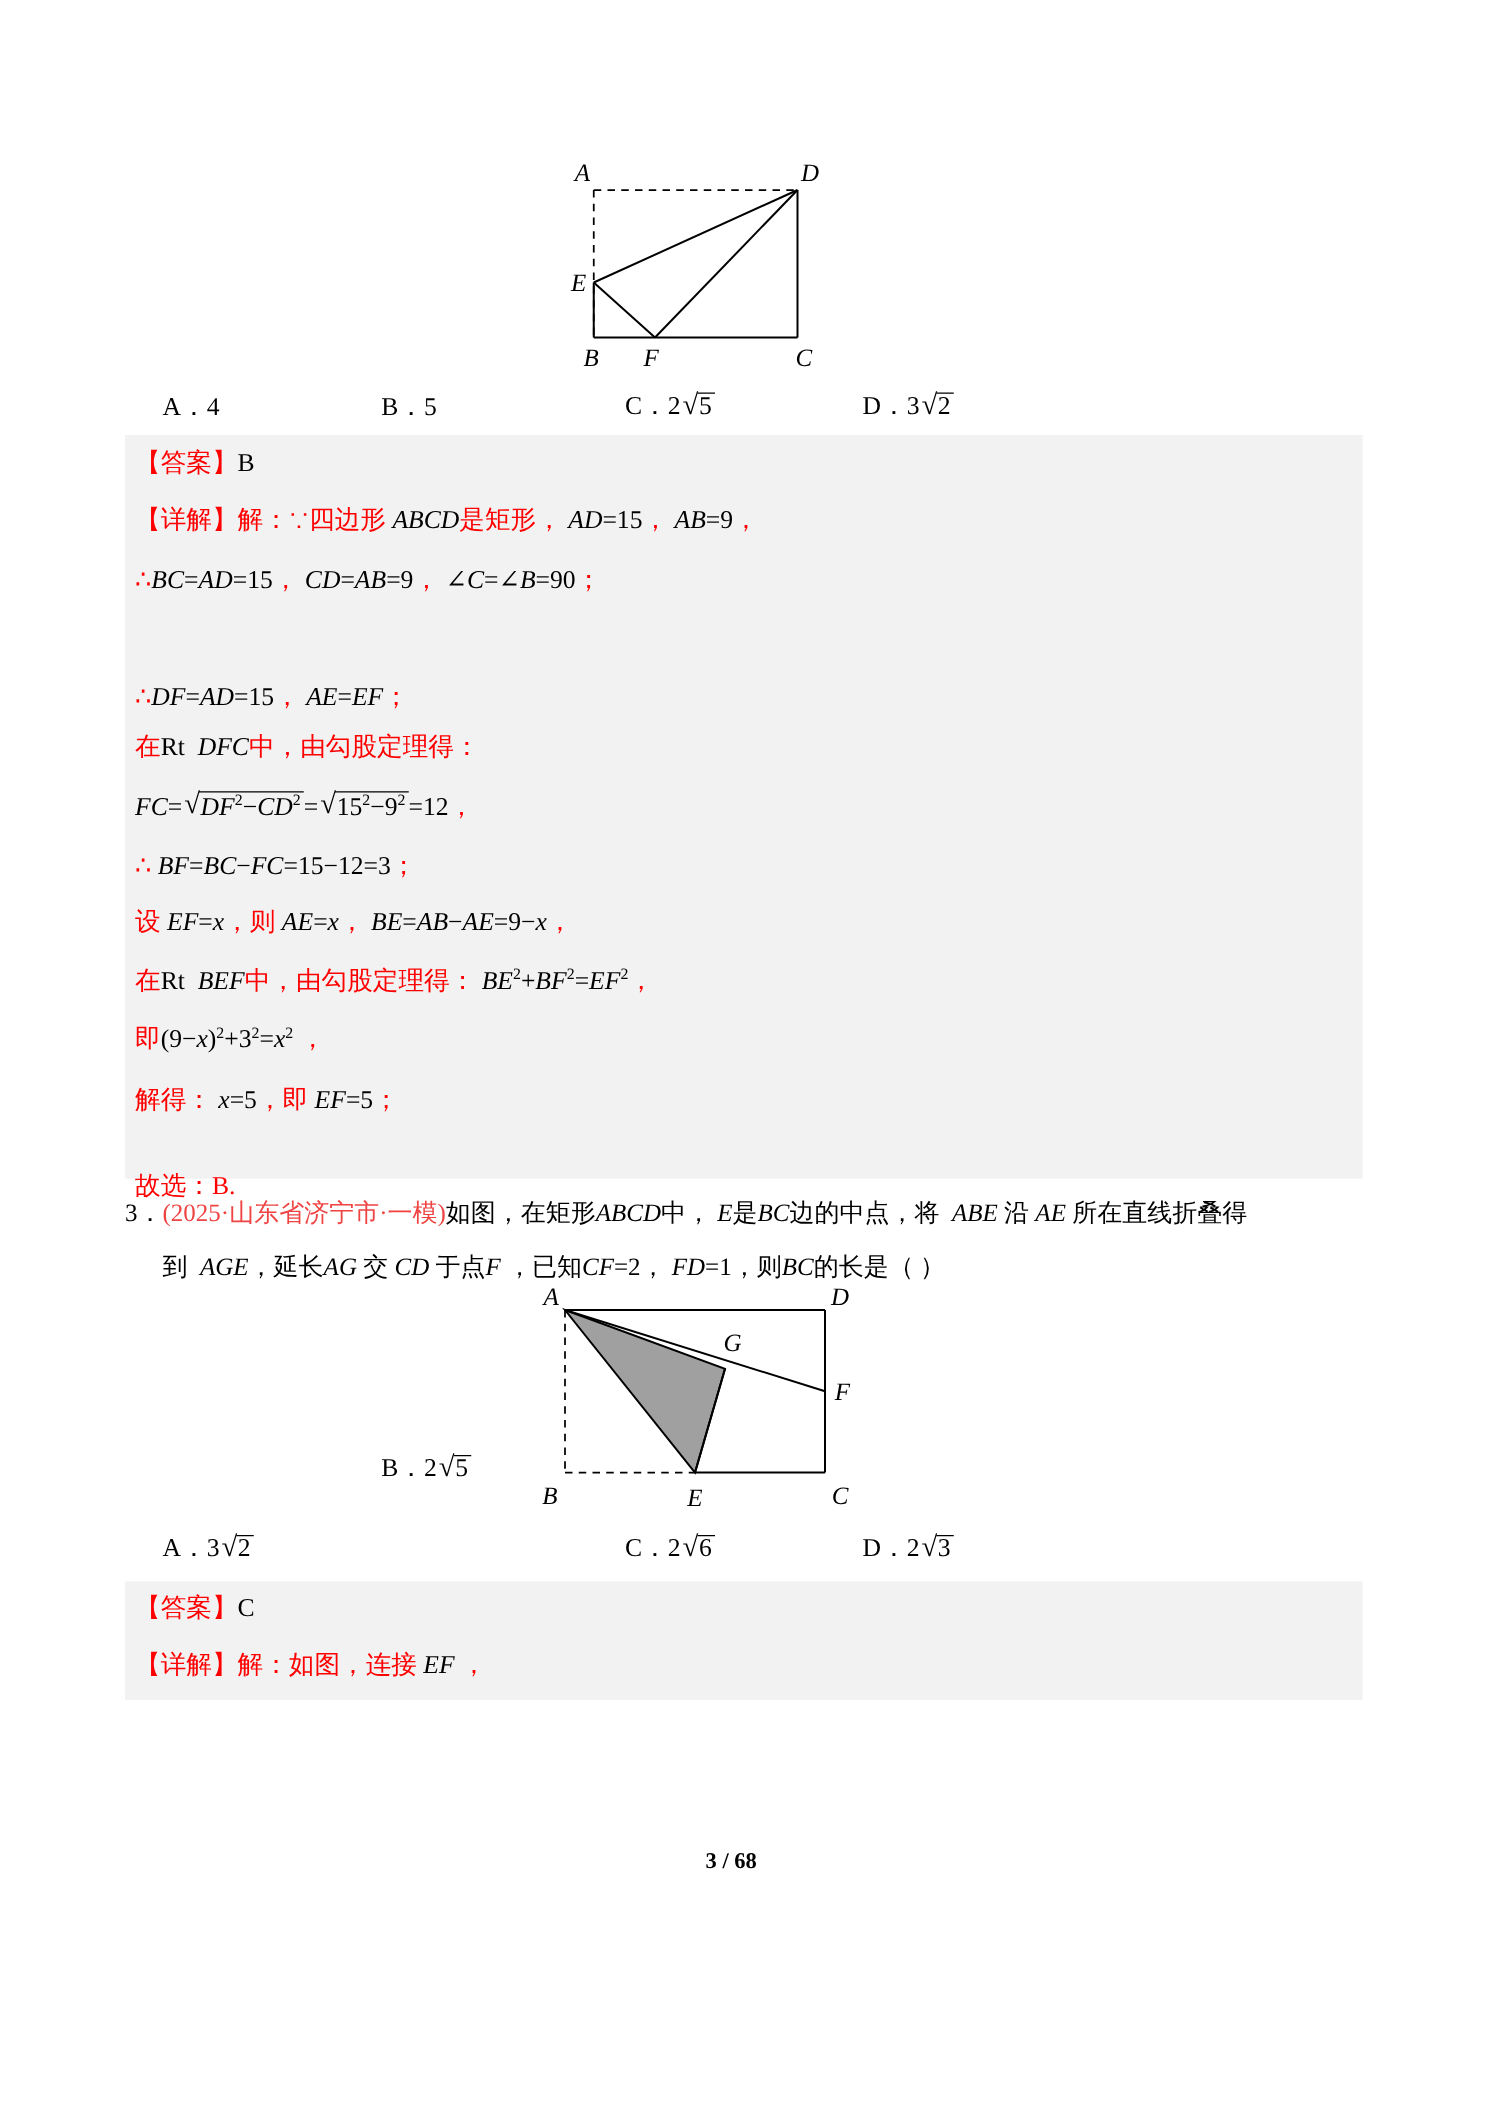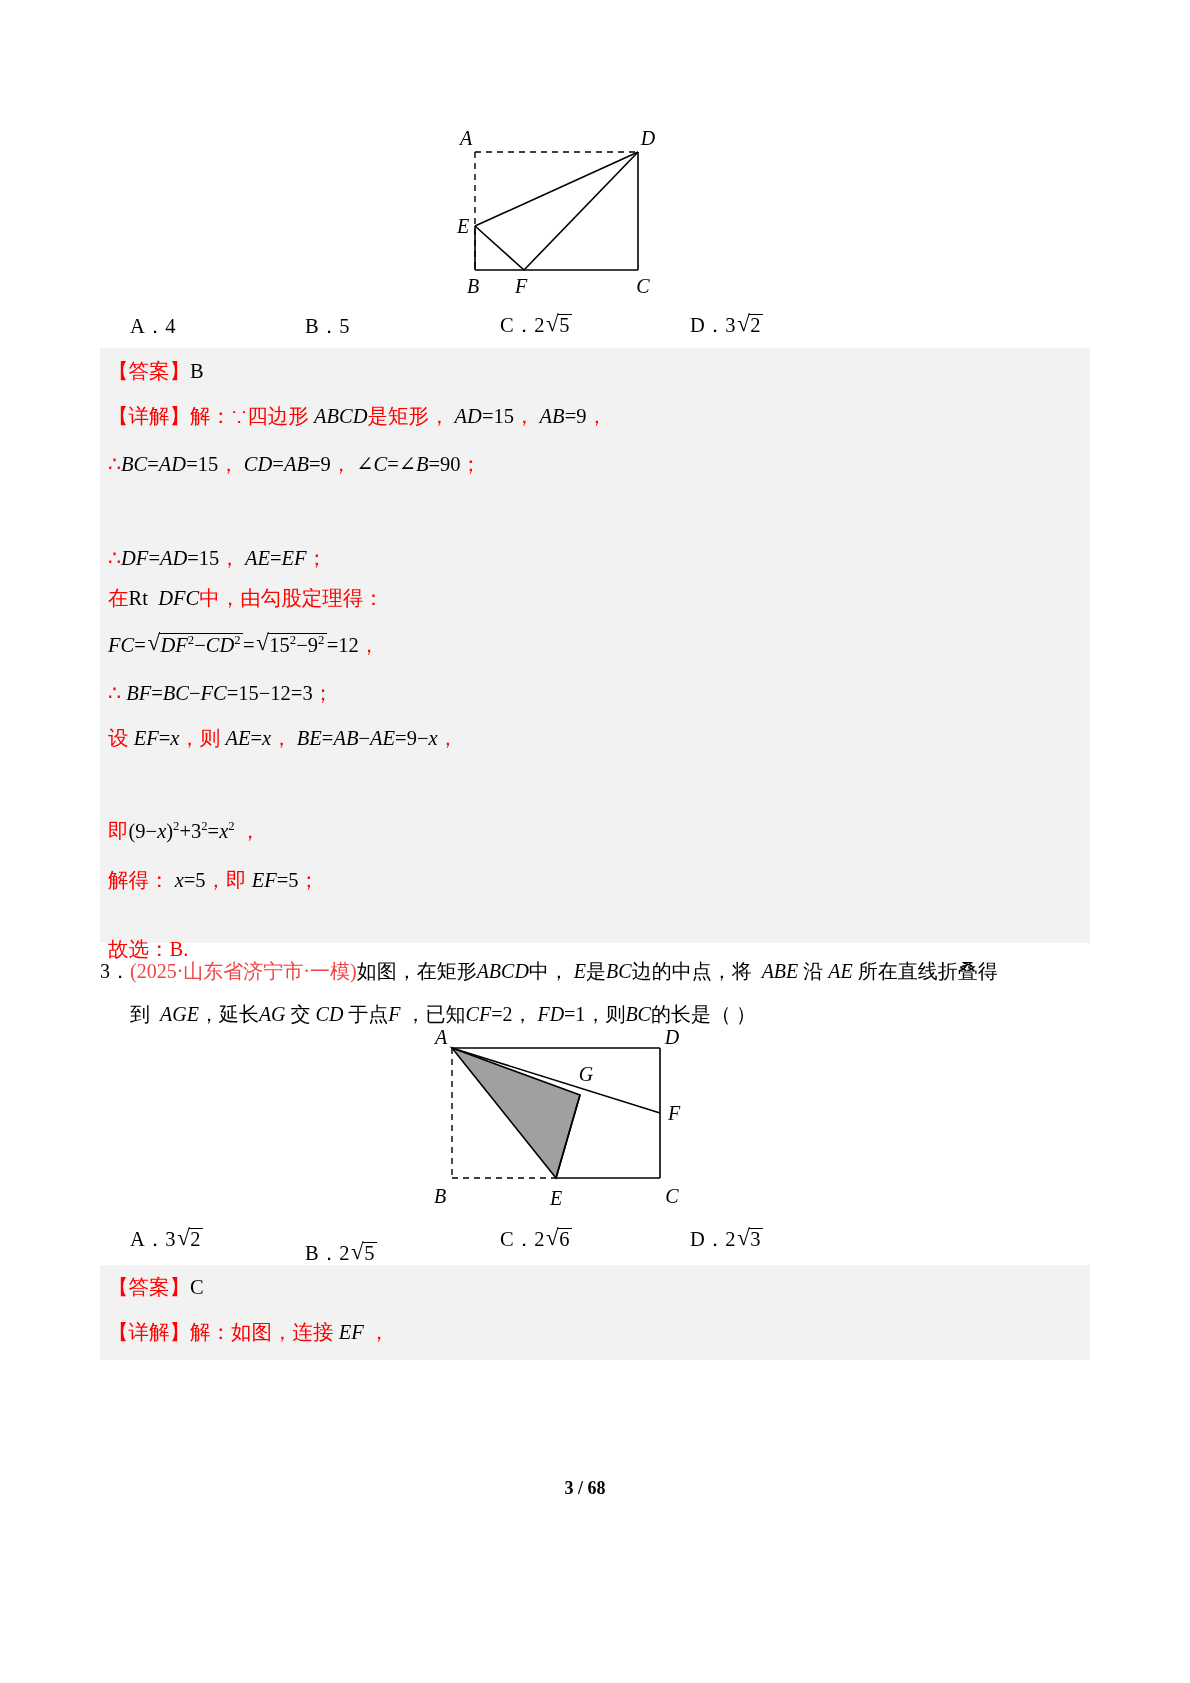--- a/index.html
+++ b/index.html
@@ -154,20 +154,23 @@
   </div>
 
   <div class="row line red" style="left:108px; top:683px;">
     <span>∴</span>&nbsp;<span class="black mi">BF</span><span class="black up">=</span><span class="black mi">BC</span><span class="black up">−</span><span class="black mi">FC</span><span class="black up">=15−12=3</span><span>；</span>
   </div>
 
   <div class="row line red" style="left:108px; top:728px;">
     <span>设</span>&nbsp;<span class="black mi">EF</span><span class="black up">=</span><span class="black mi">x</span><span>，则</span>&nbsp;<span class="black mi">AE</span><span class="black up">=</span><span class="black mi">x</span><span>，</span>&nbsp;<span class="black mi">BE</span><span class="black up">=</span><span class="black mi">AB</span><span class="black up">−</span><span class="black mi">AE</span><span class="black up">=9−</span><span class="black mi">x</span><span>，</span>
   </div>
 
+  <div class="row line red" style="left:108px; top:773px;">
+    <span>在</span><span class="black rt">Rt</span>&nbsp;&nbsp;<span class="black mi">BEF</span><span>中，由勾股定理得：</span>&nbsp;<span class="black mi">BE</span><span class="black sup up">2</span><span class="black up">+</span><span class="black mi">BF</span><span class="black sup up">2</span><span class="black up">=</span><span class="black mi">EF</span><span class="black sup up">2</span><span>，</span>
+  </div>
 
   <div class="row line red" style="left:108px; top:820px;">
     <span>即</span><span class="black up">(9−</span><span class="black mi">x</span><span class="black up">)</span><span class="black sup up">2</span><span class="black up">+3</span><span class="black sup up">2</span><span class="black up">=</span><span class="black mi">x</span><span class="black sup up">2</span>&nbsp;<span>，</span>
   </div>
 
   <div class="row line red" style="left:108px; top:870px;">
     <span>解得：</span>&nbsp;<span class="black mi">x</span><span class="black up">=5</span><span>，即</span>&nbsp;<span class="black mi">EF</span><span class="black up">=5</span><span>；</span>
   </div>
 
   <div class="row line red" style="left:108px; top:915px;margin-top:24px;">
@@ -200,21 +203,21 @@
       <text x="674" y="90" font-family="Liberation Serif, serif" font-size="20" font-style="italic" text-anchor="middle">F</text>
       <text x="440" y="173" font-family="Liberation Serif, serif" font-size="20" font-style="italic" text-anchor="middle">B</text>
       <text x="556" y="175" font-family="Liberation Serif, serif" font-size="20" font-style="italic" text-anchor="middle">E</text>
       <text x="672" y="173" font-family="Liberation Serif, serif" font-size="20" font-style="italic" text-anchor="middle">C</text>
     </svg>
   </div>
 
   <div class="row line" style="left:130px; top:1228px;">
     <span class="up">A．</span><span class="up">3</span><span class="radical"><span class="rad-body up">2</span></span>
   </div>
-  <div class="row line" style="left:305px; top:1242px;">
+  <div class="row line" style="left:305px; top:1164px;">
     <span class="up">B．</span><span class="up">2</span><span class="radical"><span class="rad-body up">5</span></span>
   </div>
   <div class="row line" style="left:500px; top:1228px;">
     <span class="up">C．</span><span class="up">2</span><span class="radical"><span class="rad-body up">6</span></span>
   </div>
   <div class="row line" style="left:690px; top:1228px;">
     <span class="up">D．</span><span class="up">2</span><span class="radical"><span class="rad-body up">3</span></span>
   </div>
 
   <div class="shade" style="top:1265px; height:95px;"></div>

